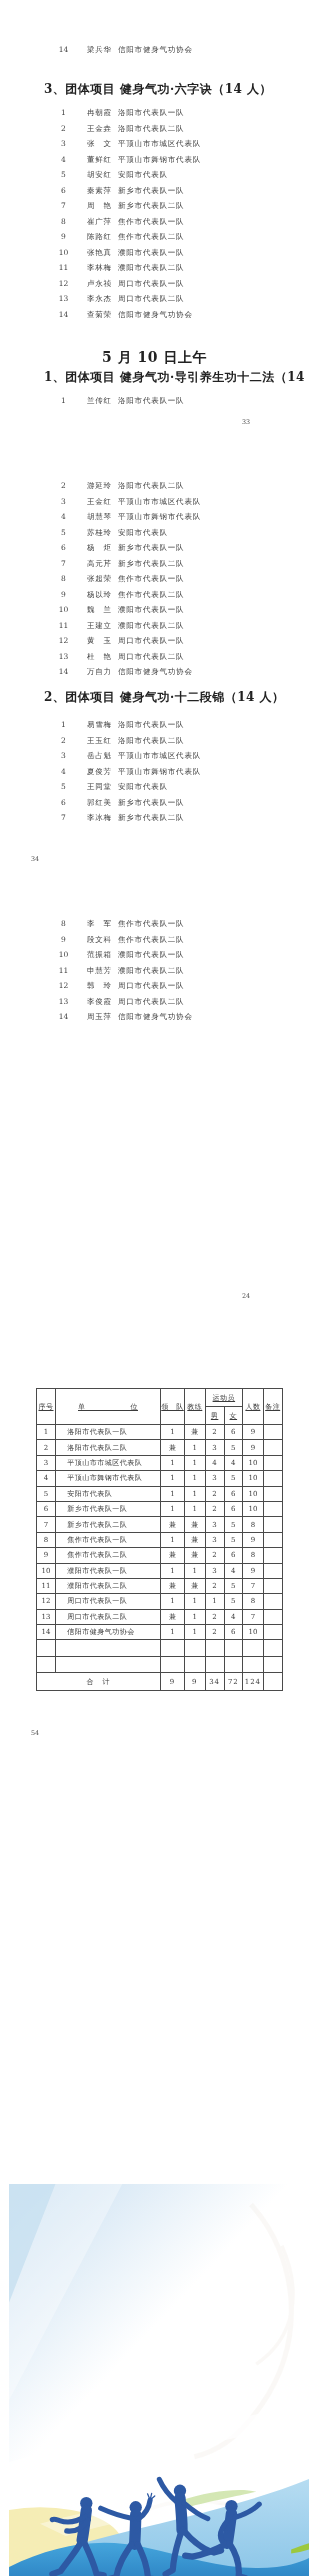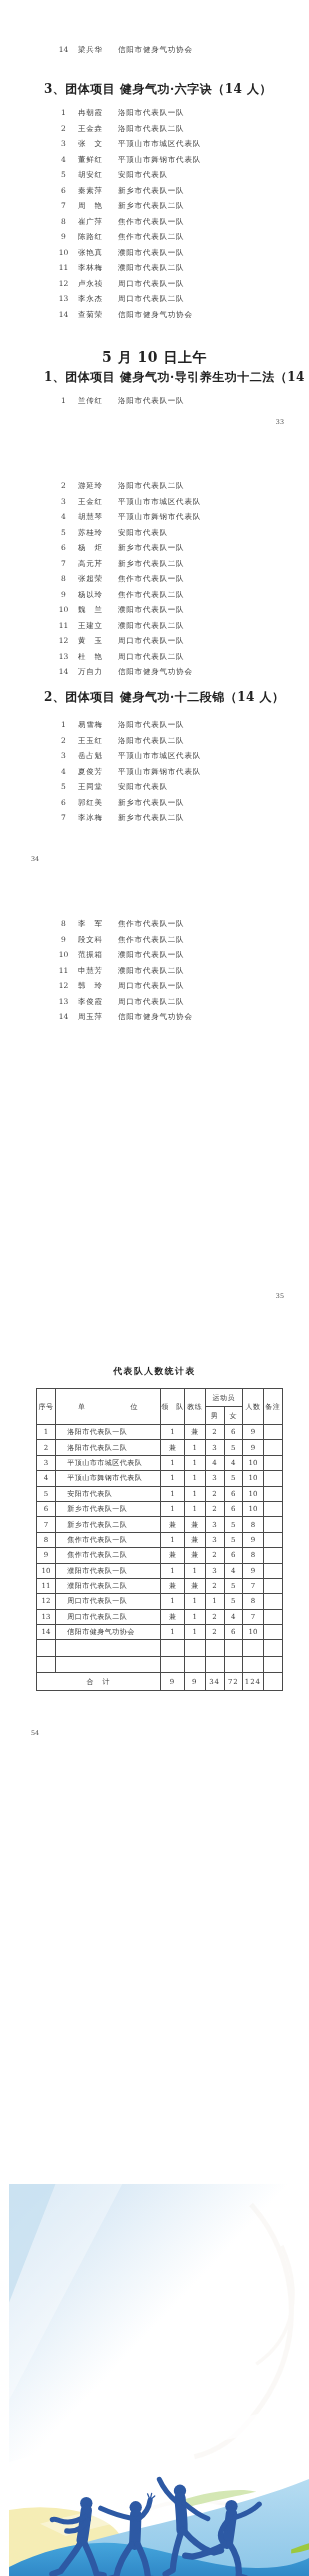--- a/index.html
+++ b/index.html
@@ -9,52 +9,52 @@
     font-family:"DejaVu Serif","Liberation Serif",serif;
     color:#3f3f3f;
   }
   .page{position:absolute;left:0;width:309px;height:437px;background:#ffffff;overflow:hidden;padding-left:9px;}
   .page.cover{height:437px;}
 
   
   .rows{position:absolute;left:0;width:309px;}
   .row{position:relative;height:15.5px;width:309px;font-size:7.5px;line-height:15.5px;letter-spacing:0.8px;color:#424242;}
   .row .num{position:absolute;left:50px;width:27px;text-align:center;letter-spacing:0;}
-  .row .name{position:absolute;left:78px;width:36px;white-space:nowrap;}
+  .row .name{position:absolute;left:87px;width:36px;white-space:nowrap;}
   .row .unit{position:absolute;left:118px;white-space:nowrap;}
 
   .sec-title{
     position:absolute;left:44px;width:247px;height:10.3px;line-height:10.3px;
     font-weight:bold;font-size:12px;letter-spacing:0.5px;color:#222222;white-space:nowrap;
   }
   .date-heading{
     position:absolute;left:0;width:309px;height:10.3px;line-height:10.3px;text-align:center;
     font-weight:bold;font-size:14px;letter-spacing:0.5px;color:#222222;
   }
   .pageno{position:absolute;top:418px;height:8.2px;line-height:8.2px;font-size:6.4px;color:#4a4a4a;}
-  .pageno.r{left:242px;width:42px;text-align:right;}
+  .pageno.r{left:242px;width:42px;text-align:left;}
   .pageno.l{left:31px;width:42px;text-align:left;}
 
   
   .tbl-title{
     position:absolute;top:55px;left:0;width:309px;text-align:center;
     font-weight:bold;font-size:8.8px;letter-spacing:1.5px;color:#1c1c1c;
   }
   table.stats{
     position:absolute;top:77px;left:36px;width:246px;
     border-collapse:collapse;table-layout:fixed;
     font-family:"DejaVu Serif","Liberation Serif",serif;
     font-size:7px;color:#3b3b3b;
   }
   table.stats th,table.stats td{
     border:0.5px solid #4a4a4a;text-align:center;vertical-align:middle;
     padding:0;font-weight:normal;white-space:nowrap;overflow:hidden;
   }
   table.stats{border:1px solid #3c3c3c;}
-  table.stats thead th{height:17px;letter-spacing:0.5px;}
+  table.stats thead th{height:17px;letter-spacing:0.5px;text-decoration:underline;}
   table.stats tbody td{height:14.4px;}
   table.stats td.tl{text-align:left;padding-left:11.3px;letter-spacing:0.5px;}
   table.stats tr.total td{height:16.5px;letter-spacing:1px;}
 </style>
 </head>
 <body>
 
 <div class="canvas">
 
   <section class="page" style="top:0;">
@@ -305,25 +305,24 @@
         <span class="name">李俊霞</span>
         <span class="unit">周口市代表队二队</span>
       </div>
         <div class="row">
         <span class="num">14</span>
         <span class="name">周玉萍</span>
         <span class="unit">信阳市健身气功协会</span>
       </div>
       </div>
 
-    <div class="pageno r">35</div>
+    <div class="pageno r">24</div>
   </section>
 
   <section class="page" style="top:1311px;">
-    <div class="tbl-title">代表队人数统计表</div>
 
     <table class="stats">
       <colgroup>
         <col style="width:19px">
           <col style="width:105px">
           <col style="width:24px">
           <col style="width:20.6px">
         <col style="width:19px">
           <col style="width:18.5px">
           <col style="width:20.6px">

